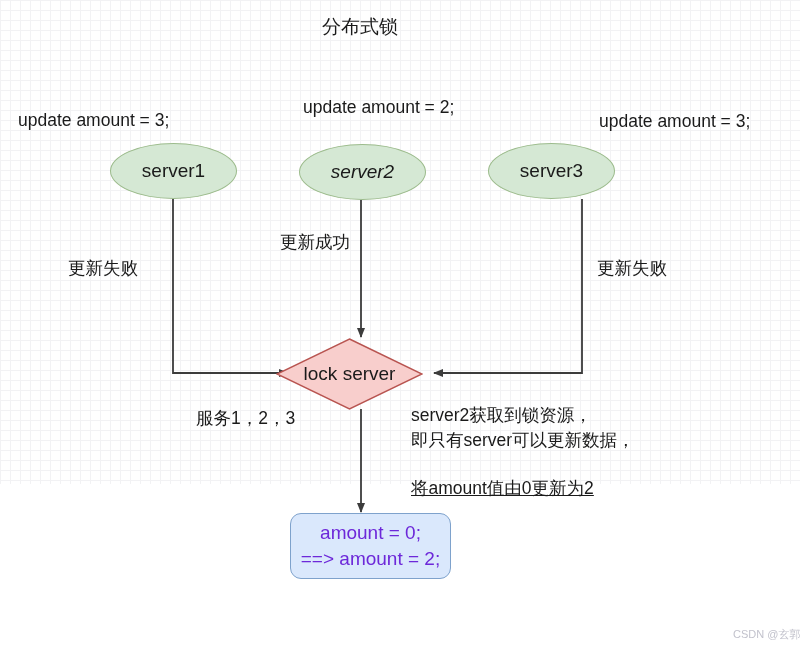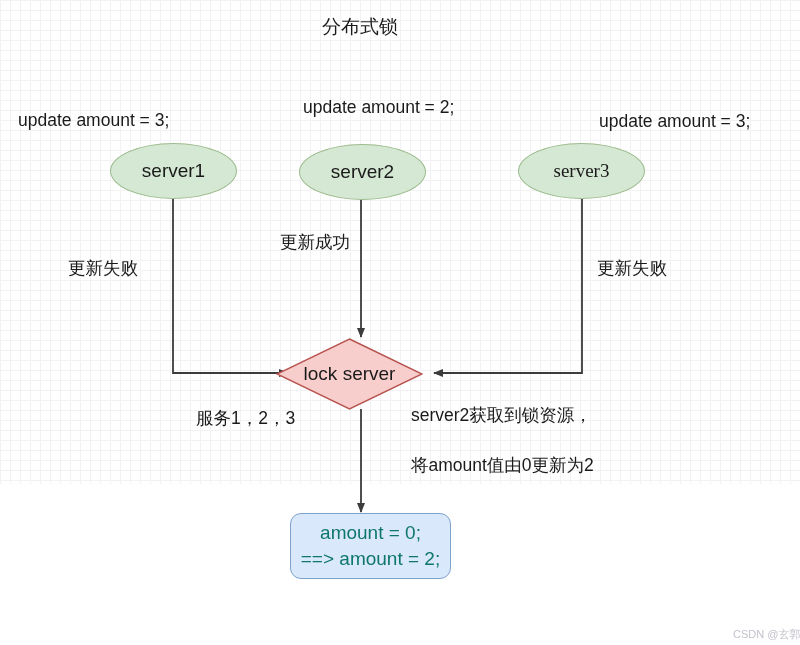--- a/index.html
+++ b/index.html
@@ -69,21 +69,21 @@
     align-items: center;
     justify-content: center;
     font-size: 19px;
     color: #1a1a1a;
   }
   .rounded-box {
     border-radius: 11px;
     background: #dae8fc;
     border: 1.4px solid #7ea2cc;
     font-size: 19px;
-    color: #0f766e;
+    color: #6d28d9;
     line-height: 1.35;
     flex-direction: column;
   }
   .label {
     position: absolute;
     font-size: 17.5px;
     color: #1a1a1a;
     white-space: pre;
     line-height: 1.42;
   }
@@ -123,42 +123,43 @@
     <path d="M361,409 L361,512" fill="none" stroke="#3c3c3c" stroke-width="1.8" marker-end="url(#arrowhead)"></path>
   </svg>
 
   <div class="label" style="left:18px; top:108px;">update amount = 3;</div>
   <div class="label" style="left:303px; top:95px;">update amount = 2;</div>
   <div class="label" style="left:599px; top:109px;">update amount = 3;</div>
 
   <div class="node ellipse" style="left:110px; top:143px; width:127px; height:56px;">
     <span>server1</span>
   </div>
-  <div class="node ellipse" style="left:299px; top:144px; width:127px; height:56px;">
+  <div class="node ellipse" style="left:299px; top:144px; width:127px; height:56px;font-style:italic;">
     <span>server2</span>
   </div>
-  <div class="node ellipse" style="left:518px; top:143px; width:127px; height:56px;font-family:Liberation Serif, serif;">
+  <div class="node ellipse" style="left:488px; top:143px; width:127px; height:56px;">
     <span>server3</span>
   </div>
 
   <div class="label" style="left:68px; top:256px;">更新失败</div>
   <div class="label" style="left:280px; top:230px;">更新成功</div>
   <div class="label" style="left:597px; top:256px;">更新失败</div>
 
   <div class="diamond-wrap" style="left:276px; top:338px; width:147px; height:72px;">
     <svg width="147" height="72" viewBox="0 0 147 72" style="position:absolute; left:0; top:0;">
       <polygon points="73.5,1 146,36 73.5,71 1,36" fill="#f8cecc" stroke="#b85450" stroke-width="1.4"></polygon>
     </svg>
     <div class="diamond-label">lock server</div>
   </div>
 
   <div class="label" style="left:196px; top:406px;">服务1，2，3</div>
 
   <div class="label" style="left:411px; top:403px;">server2获取到锁资源，</div>
-  <div class="label" style="left:411px; top:453px;">将amount值由0更新为2</div>
+  <div class="label" style="left:411px; top:428px;">即只有server可以更新数据，</div>
+  <div class="label" style="left:411px; top:476px;text-decoration:underline;">将amount值由0更新为2</div>
 
   <div class="node rounded-box" style="left:290px; top:513px; width:161px; height:66px;">
     <span>amount = 0;</span>
     <span>==&gt; amount = 2;</span>
   </div>
 
   <div class="watermark" style="left:733px; top:627px;">CSDN @玄郭郭</div>
 
 </div>
 

